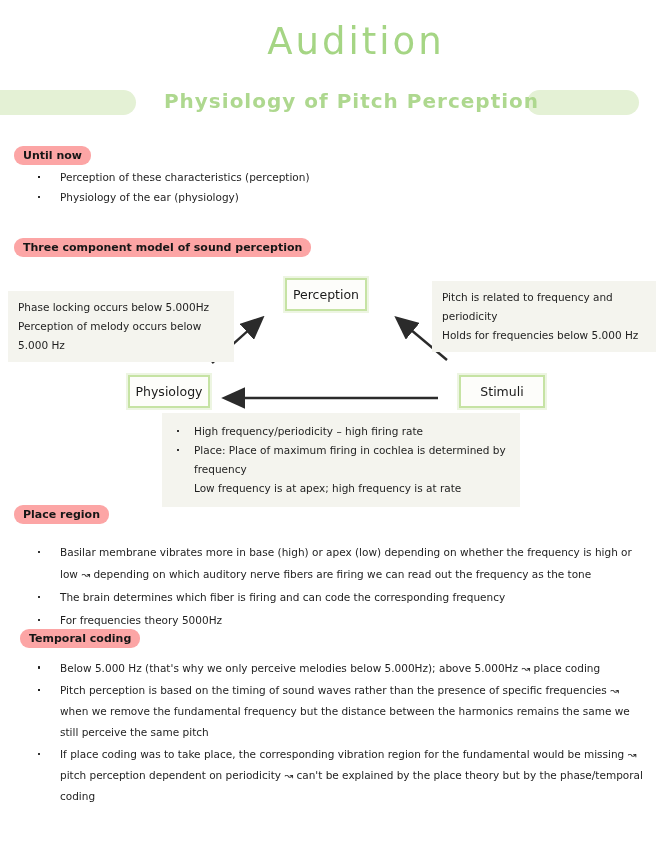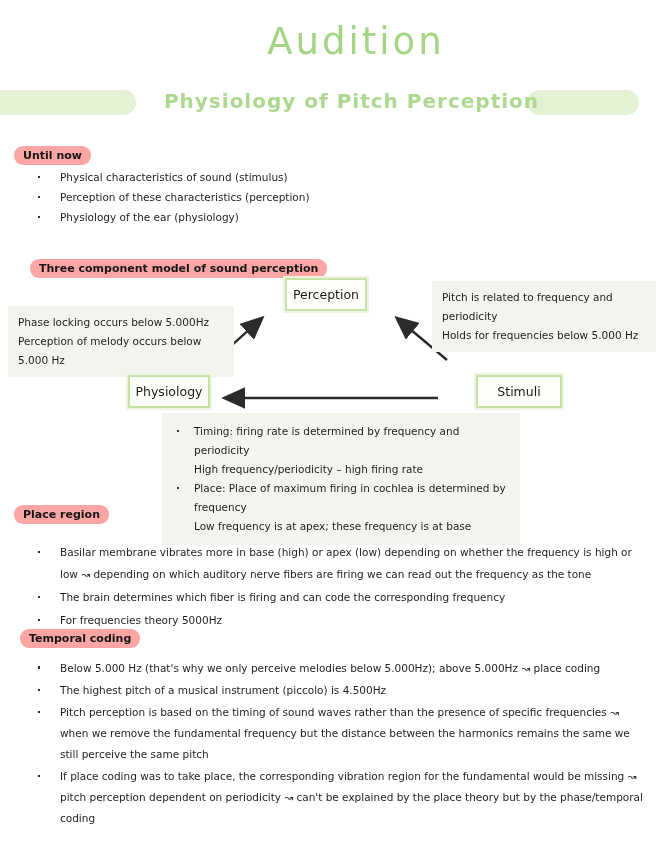--- a/index.html
+++ b/index.html
@@ -23,52 +23,52 @@
     font-size:20px;font-weight:bold;color:#aed88f;letter-spacing:1px;margin-left:20px;
   }
 
   
   .hl-label{
     position:absolute;background:#fca5a5;border-radius:9px;
     padding:3px 9px;font-size:11px;font-weight:bold;color:#161616;
     white-space:nowrap;
   }
   #label-until{left:14px;top:146px;}
-  #label-three{left:30px;top:238px;margin-top:21px;}
+  #label-three{left:14px;top:238px;}
   #label-place{left:14px;top:505px;}
   #label-temporal{left:20px;top:629px;}
 
   
   ul.bullets{position:absolute;list-style:none;margin:0;padding:0;}
   ul.bullets li{position:relative;padding-left:38px;}
   ul.bullets .dot{position:absolute;left:15px;top:0;font-weight:bold;}
   #list-until{left:22px;top:167px;width:560px;font-size:10.5px;}
   #list-until li{line-height:20px;}
   #list-place{left:22px;top:541px;width:620px;font-size:10.5px;}
   #list-place li{line-height:22px;margin-bottom:1px;}
   #list-temporal{left:22px;top:657px;width:622px;font-size:10.5px;}
   #list-temporal li{line-height:21px;margin-bottom:1px;}
 
   
   #diagram{position:absolute;left:0;top:270px;width:656px;height:235px;}
   .note{
     position:absolute;background:#f4f4ee;font-size:10.5px;line-height:19px;
     padding:7px 10px;color:#1e1e1e;
   }
-  #note-left{left:8px;top:36px;width:206px;}
+  #note-left{left:8px;top:21px;width:206px;}
   #note-right{left:432px;top:11px;width:208px;}
   .dbox{
     position:absolute;border:2px solid #c6e3a4;background:#fdfdfa;
     box-shadow:0 0 0 2px #edf5e2;
     display:flex;align-items:center;justify-content:center;
     font-size:12.5px;color:#1a1a1a;
   }
   #box-perception{left:285px;top:8px;width:78px;height:29px;}
   #box-physiology{left:128px;top:105px;width:78px;height:29px;}
-  #box-stimuli{left:476px;top:105px;width:82px;height:29px;}
+  #box-stimuli{left:459px;top:105px;width:82px;height:29px;}
   svg.arrows{position:absolute;left:0;top:0;width:656px;height:235px;}
 
   #note-center{left:162px;top:143px;width:338px;padding:9px 10px;}
   #note-center .nrow{position:relative;padding-left:22px;line-height:19px;}
   #note-center .nrow .dot{position:absolute;left:4px;top:0;font-weight:bold;}
 </style>
 </head>
 <body>
 
 <div class="page">
@@ -79,21 +79,20 @@
     <div class="pill-left"></div>
     <div class="pill-right"></div>
     <div class="subtitle">Physiology of Pitch Perception</div>
   </div>
 
   <div class="hl-label" id="label-until">Until now</div>
 
   <ul class="bullets" id="list-until">
     <li>
       <span class="dot">·</span>
-      <span>Physical characteristics of sound (stimulus)</span>
     </li>
     <li>
       <span class="dot">·</span>
       <span>Perception of these characteristics (perception)</span>
     </li>
     <li>
       <span class="dot">·</span>
       <span>Physiology of the ear (physiology)</span>
     </li>
   </ul>
@@ -122,31 +121,30 @@
       <div>Holds for frequencies below 5.000 Hz</div>
     </div>
 
     <div class="dbox" id="box-physiology">Physiology</div>
     <div class="dbox" id="box-perception">Perception</div>
     <div class="dbox" id="box-stimuli">Stimuli</div>
 
     <div class="note" id="note-center">
       <div class="nrow">
         <span class="dot">·</span>
-        <span>Timing: firing rate is determined by frequency and periodicity</span>
       </div>
       <div class="nrow">
         <span>High frequency/periodicity – high firing rate</span>
       </div>
       <div class="nrow">
         <span class="dot">·</span>
         <span>Place: Place of maximum firing in cochlea is determined by frequency</span>
       </div>
       <div class="nrow">
-        <span>Low frequency is at apex; these frequency is at base</span>
+        <span>Low frequency is at apex; high frequency is at rate</span>
       </div>
     </div>
   </div>
 
   <div class="hl-label" id="label-place">Place region</div>
 
   <ul class="bullets" id="list-place">
     <li>
       <span class="dot">·</span>
       <span>Basilar membrane vibrates more in base (high) or apex (low) depending on whether the frequency is high or low ↝ depending on which auditory nerve fibers are firing we can read out the frequency as the tone</span>
@@ -166,21 +164,20 @@
   <ul class="bullets" id="list-temporal">
     <li>
       <span class="dot">·</span>
     </li>
     <li>
       <span class="dot">·</span>
       <span>Below 5.000 Hz (that's why we only perceive melodies below 5.000Hz); above 5.000Hz ↝ place coding</span>
     </li>
     <li>
       <span class="dot">·</span>
-      <span>The highest pitch of a musical instrument (piccolo) is 4.500Hz</span>
     </li>
     <li>
       <span class="dot">·</span>
       <span>Pitch perception is based on the timing of sound waves rather than the presence of specific frequencies ↝ when we remove the fundamental frequency but the distance between the harmonics remains the same we still perceive the same pitch</span>
     </li>
     <li>
       <span class="dot">·</span>
       <span>If place coding was to take place, the corresponding vibration region for the fundamental would be missing ↝ pitch perception dependent on periodicity ↝ can't be explained by the place theory but by the phase/temporal coding</span>
     </li>
   </ul>

